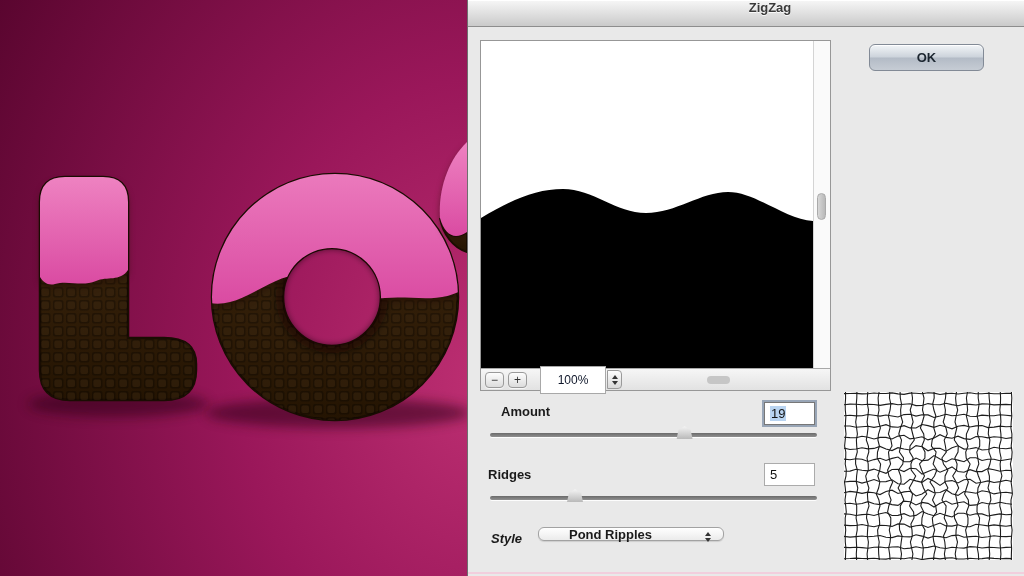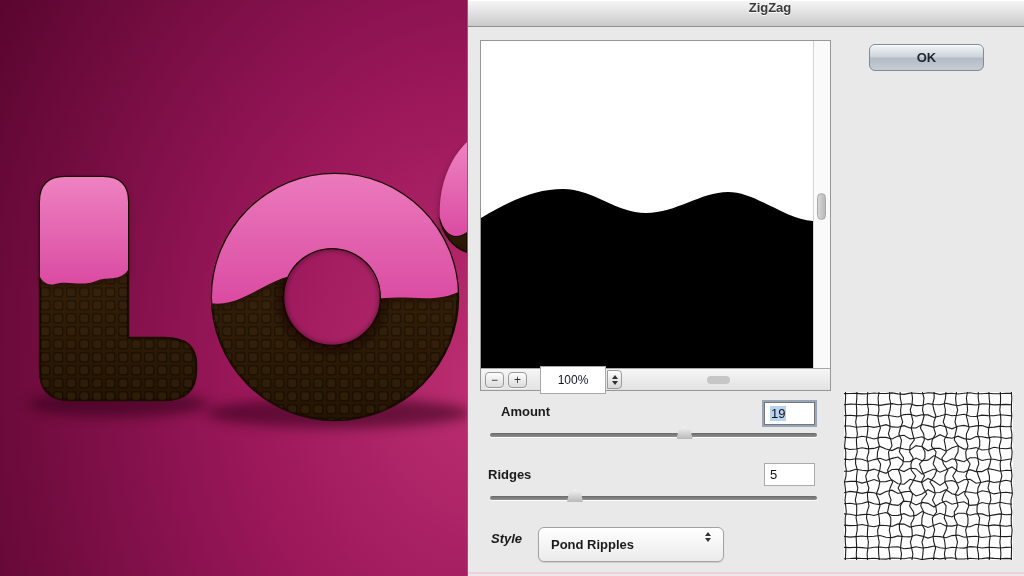--- a/index.html
+++ b/index.html
@@ -98,24 +98,25 @@
     box-shadow:0 1px 0 rgba(255,255,255,.9);
   }
   .slider .thumb{
     position:absolute;top:1px;width:16px;height:13px;
     clip-path:polygon(50% 0,88% 30%,100% 100%,0 100%,12% 30%);
     background:linear-gradient(#f5f5f5,#b9b9b9);
     filter:drop-shadow(0 0 1px #666);
   }
   
   .dropdown{
-    position:absolute;left:70px;top:527px;width:186px;height:35px;border-radius:6px;
+    position:absolute;left:70px;top:527px;width:186px;height:14px;border-radius:6px;
     border:1px solid #a2a2a2;background:linear-gradient(#ffffff,#ebebeb);
     box-sizing:border-box;display:flex;align-items:center;
     box-shadow:0 1px 1px rgba(0,0,0,.12);
+    padding-left:18px;
   }
   .dropdown .dd-label{margin-left:12px;font-size:13px;font-weight:700;color:#1a1a1a;}
   .dd-arrows{position:absolute;right:12px;top:4px;display:flex;flex-direction:column;align-items:center;}
   .dd-arrows .arr-up{margin-bottom:2px;}
   
   .btn{
     position:absolute;left:401px;width:115px;border-radius:6px;box-sizing:border-box;
     display:flex;align-items:center;justify-content:center;
     font-size:13px;font-weight:700;
   }

